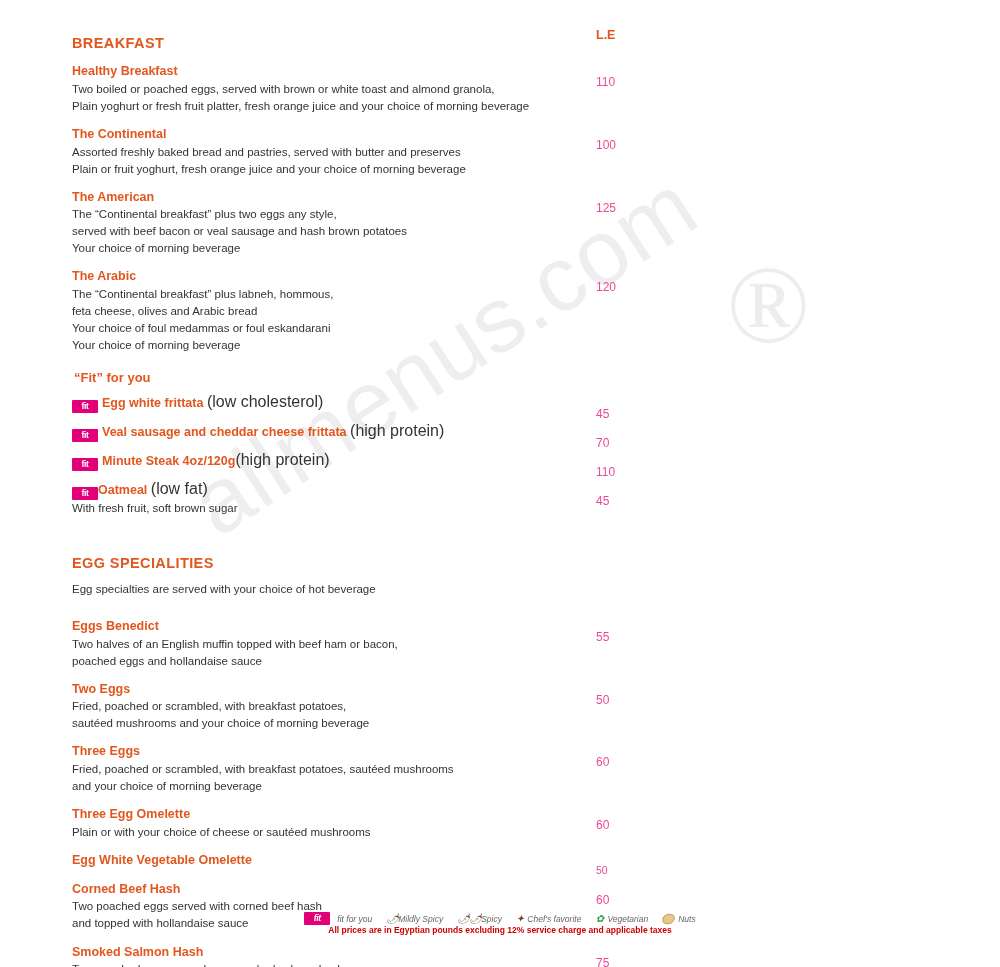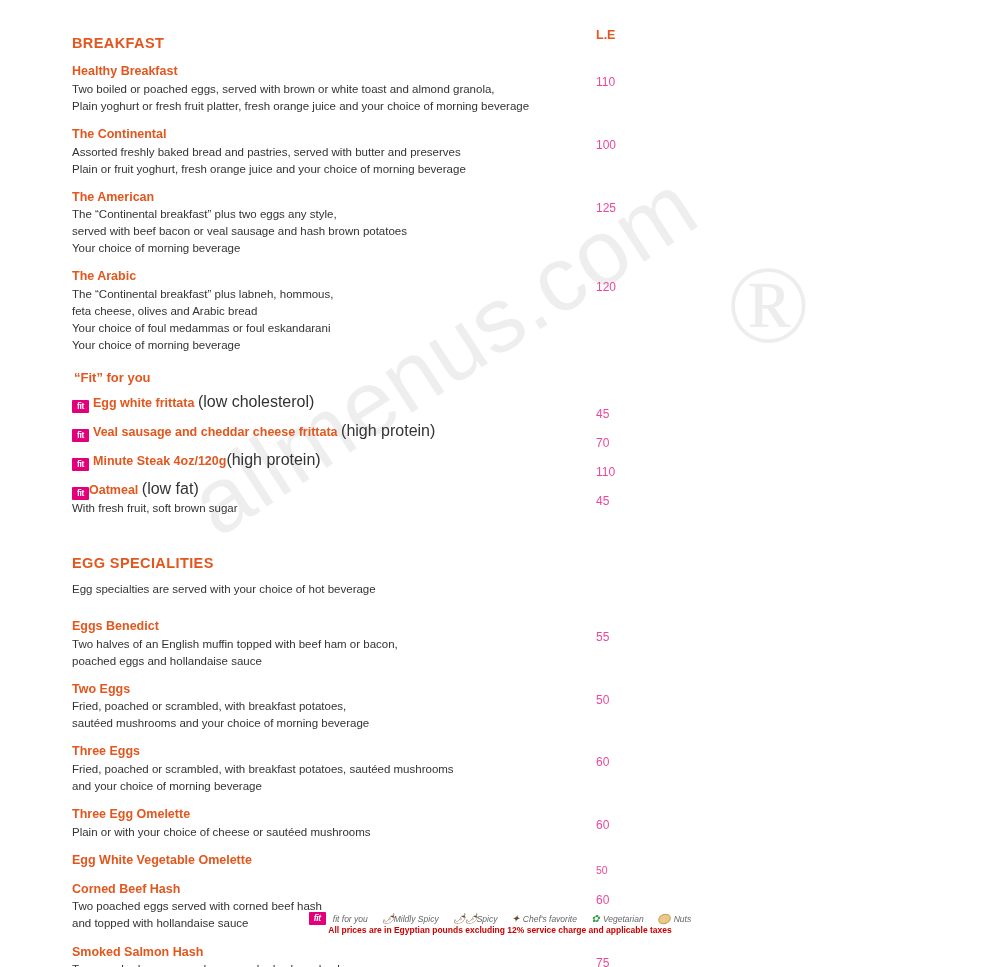--- a/index.html
+++ b/index.html
@@ -132,21 +132,21 @@
     color: #E2571E;
     margin: 16px 0 8px 2px;
   }
 
   .section-gap { height: 22px; }
 
   
   .fit-badge {
     display: inline-block;
     vertical-align: -2px;
-    width: 17px;
+    width: 26px;
     height: 13px;
     background: #E2007A;
     color: #ffffff;
     font-size: 8.5px;
     font-weight: bold;
     line-height: 13px;
     text-align: center;
     font-family: "Liberation Sans", sans-serif;
     margin-right: 4px;
     border-radius: 1px;

